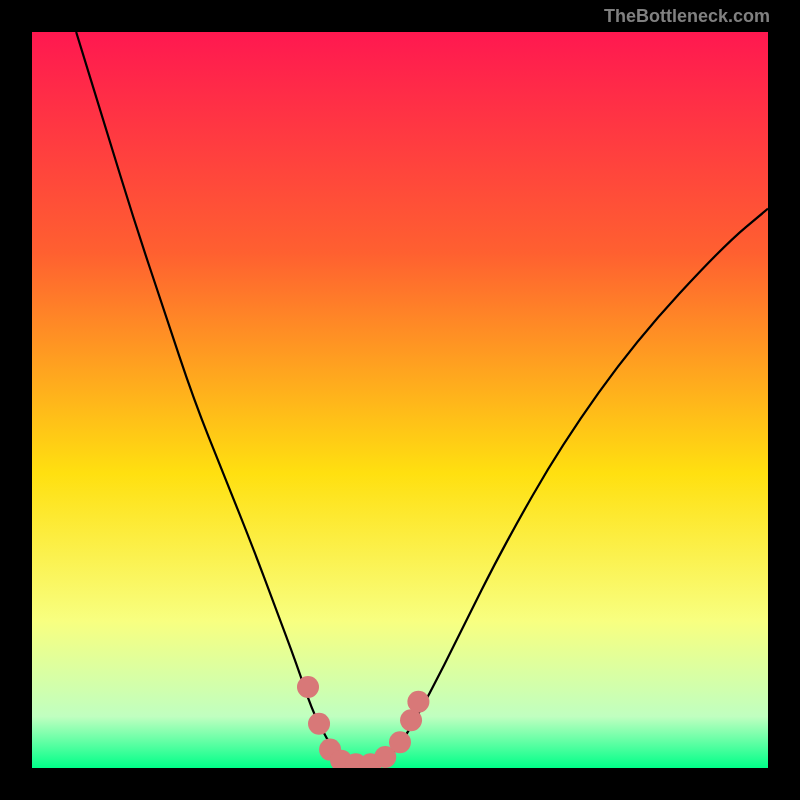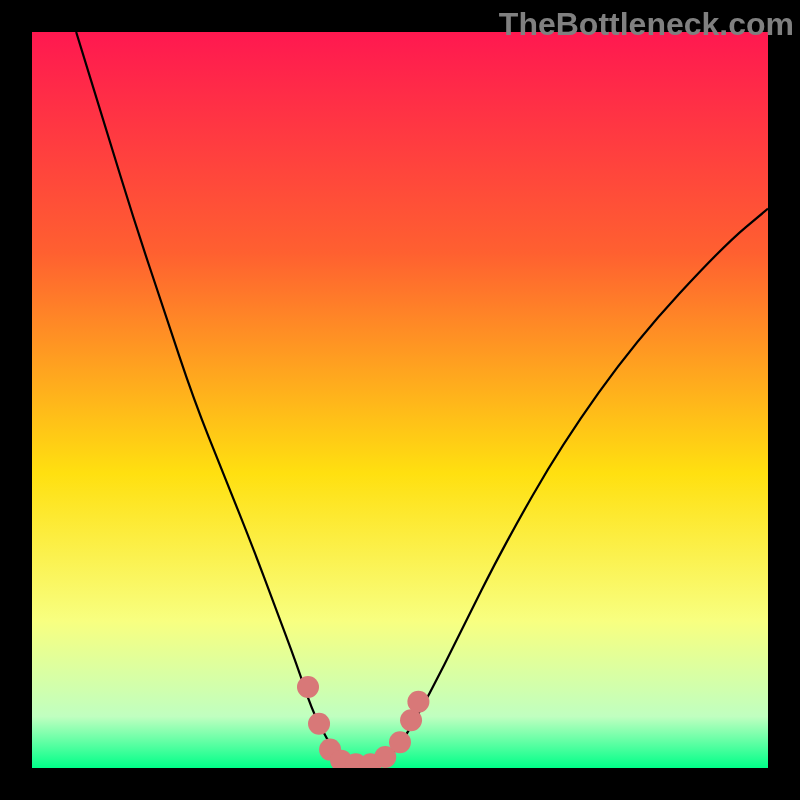--- a/index.html
+++ b/index.html
@@ -7,23 +7,23 @@
     padding: 0;
     width: 800px;
     height: 800px;
     background: #000;
     position: relative;
     font-family: Arial, sans-serif;
   }
   .watermark {
     position: absolute;
     top: 6px;
-    right: 6px;
+    right: 30px;
     color: #808080;
-    font-size: 32px;
+    font-size: 18px;
     font-weight: bold;
     z-index: 10;
   }
   .plot-area {
     position: absolute;
     top: 32px;
     left: 32px;
     width: 736px;
     height: 736px;
     overflow: hidden;

